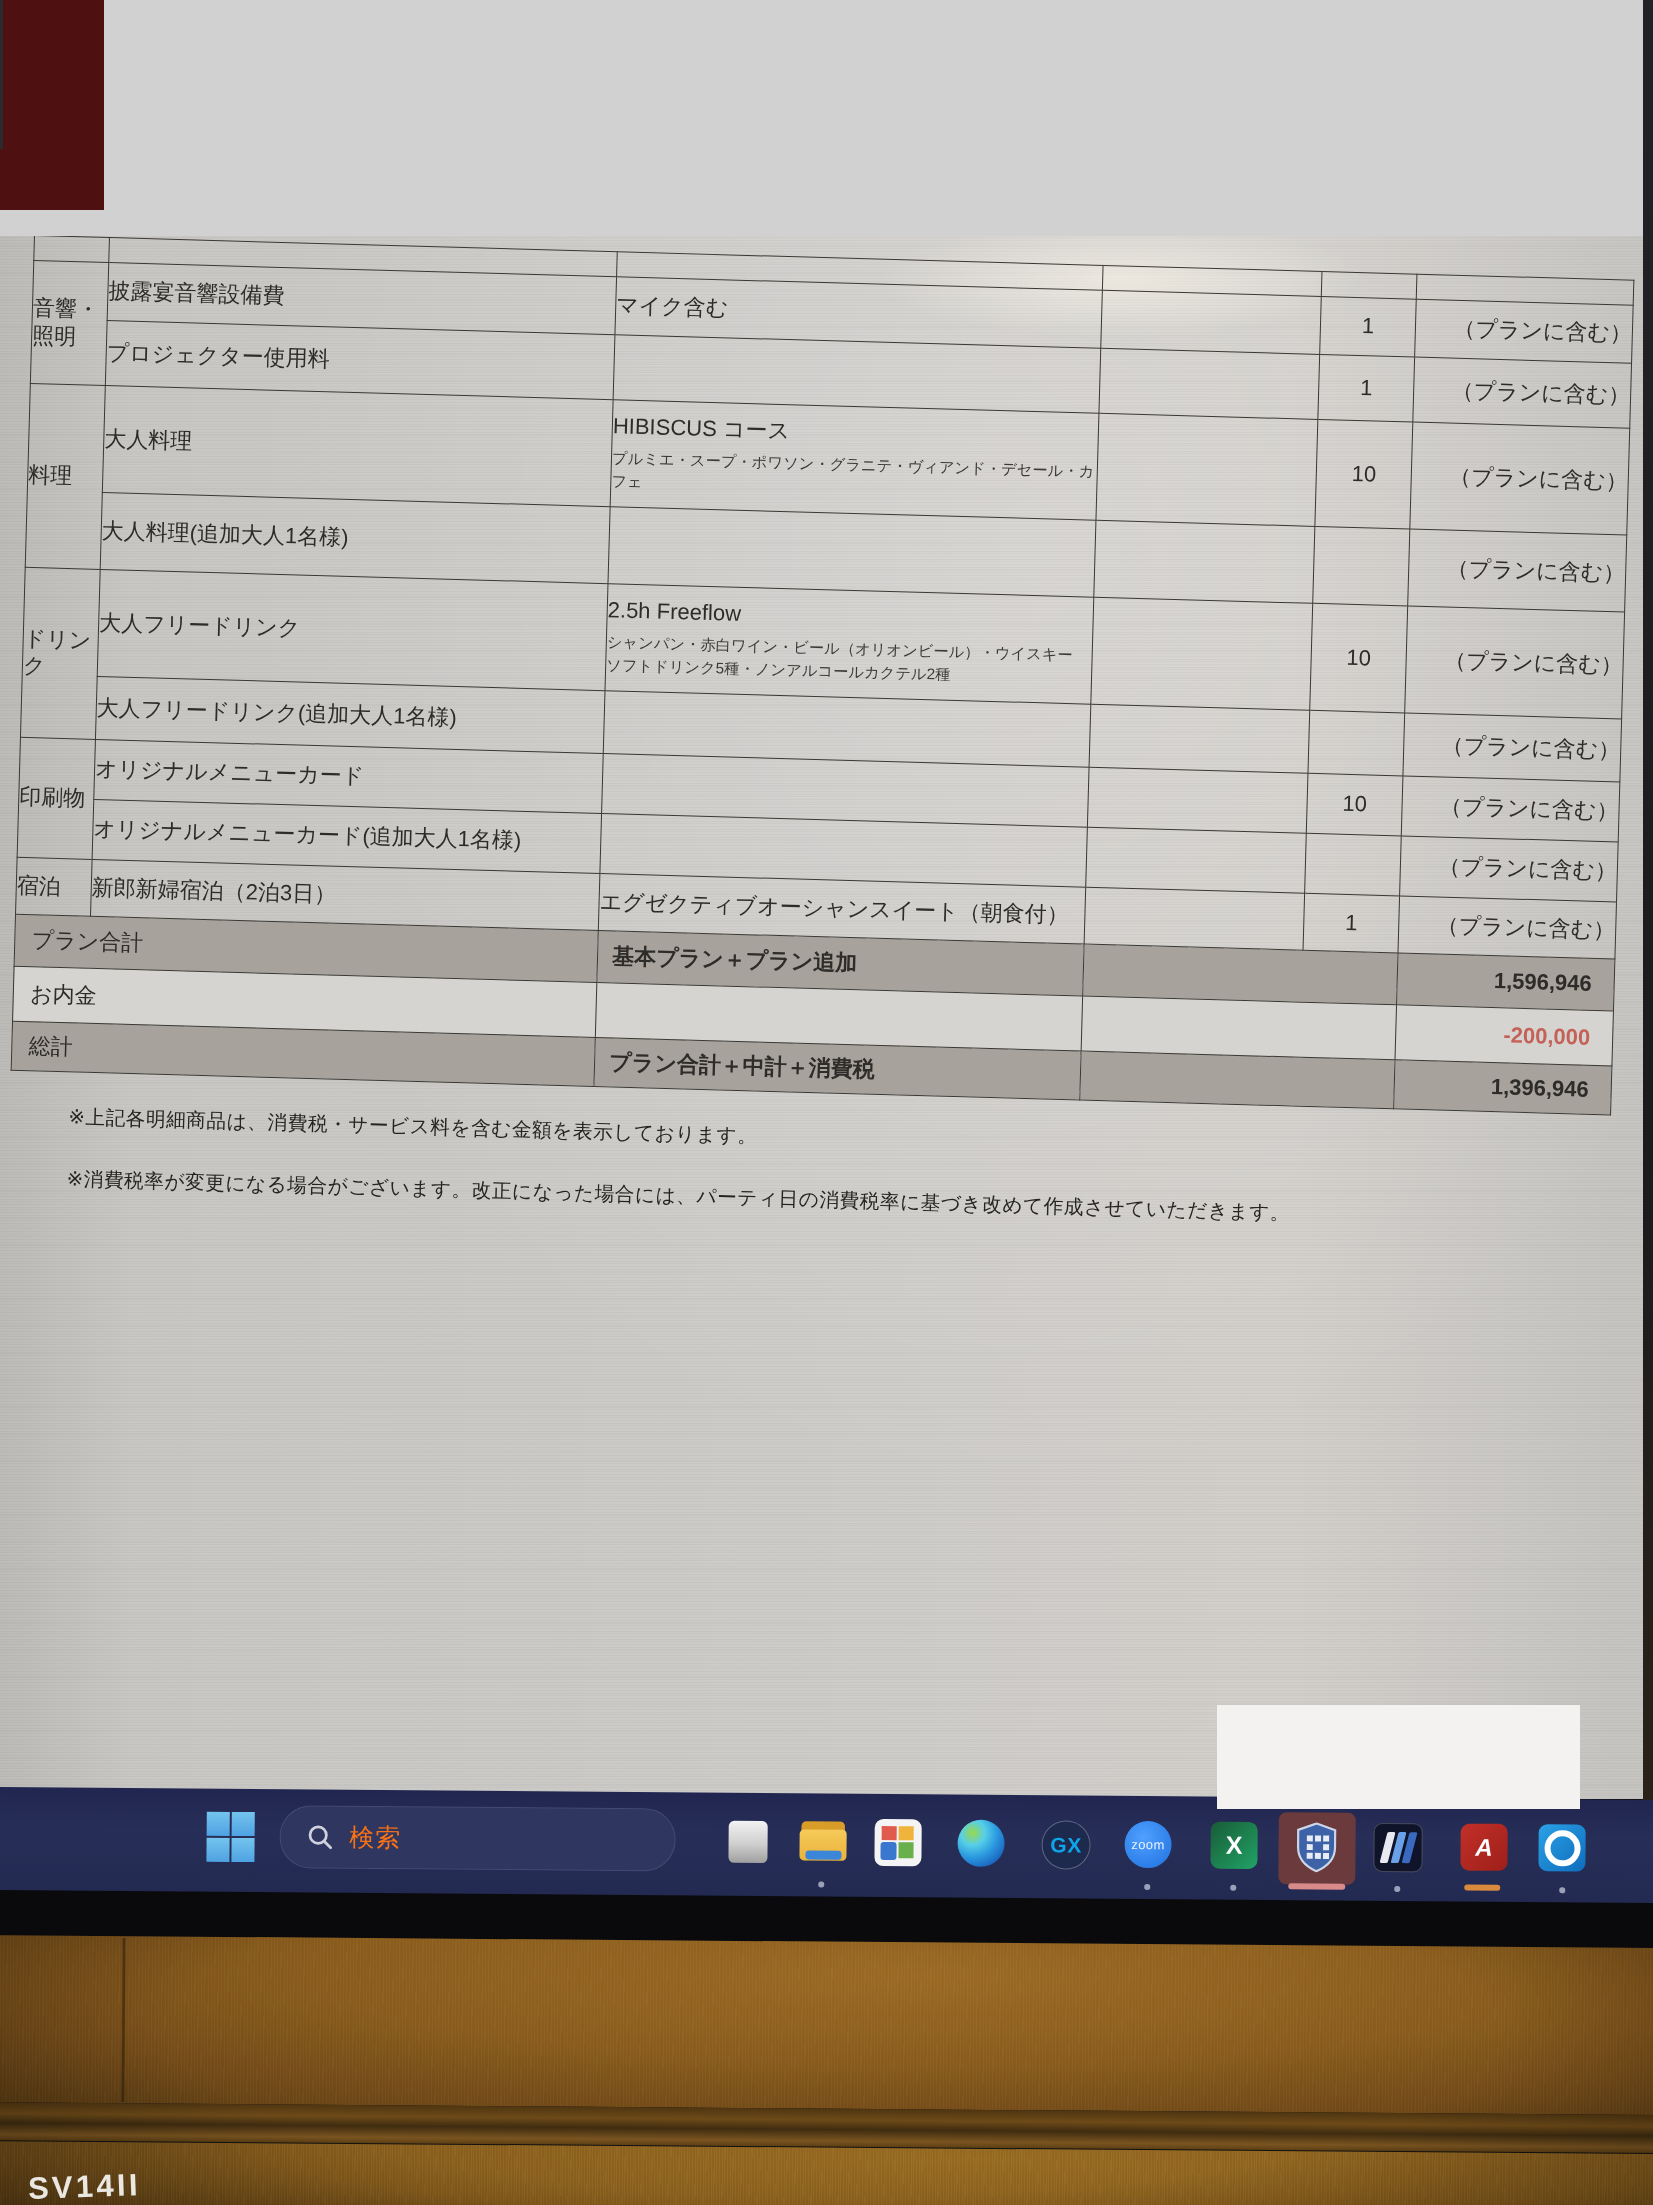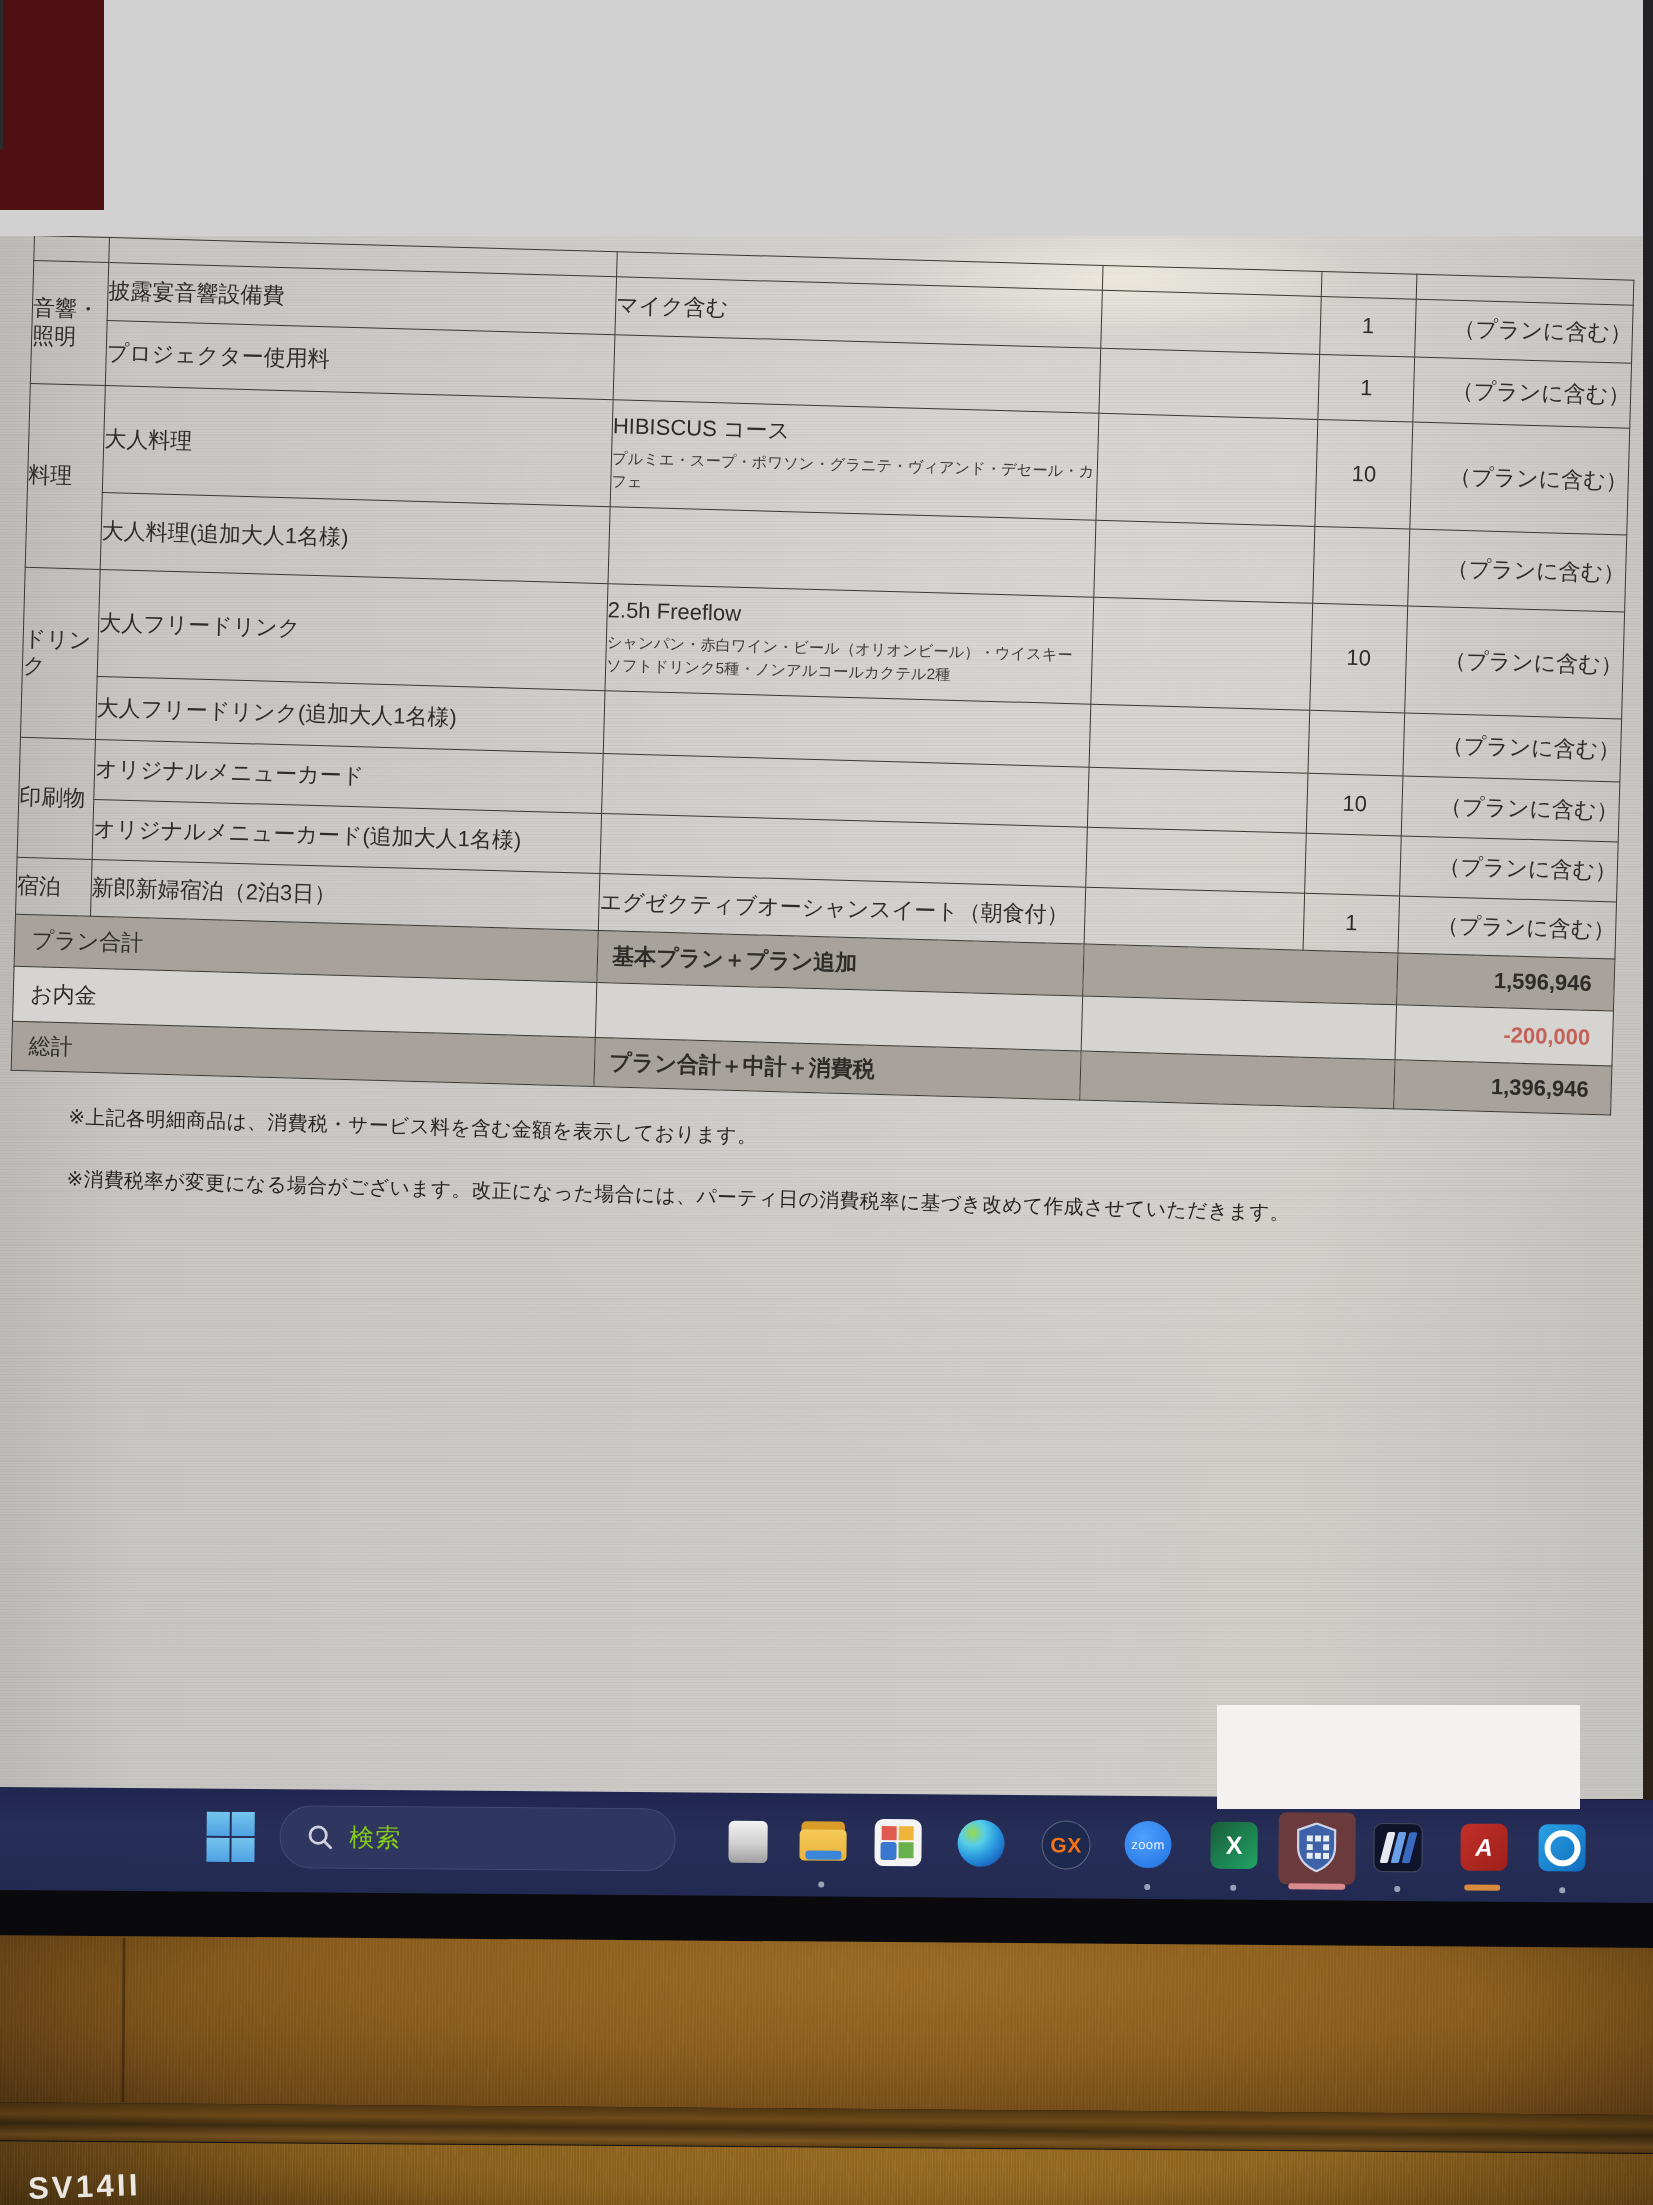--- a/index.html
+++ b/index.html
@@ -53,38 +53,38 @@
   .taskbar{left:-11px;top:1787px;width:1696px;height:103px;z-index:4;
     transform:rotate(0.45deg);transform-origin:0 0;
     background:linear-gradient(180deg,#202650 0%,#272e57 40%,#232a52 100%);}
   .tb-inner{position:absolute;left:11px;top:0;width:1654px;height:103px;z-index:6;}
   .start{left:207px;top:23px;width:49px;height:50px;display:grid;
     grid-template-columns:23px 23px;grid-template-rows:24px 24px;gap:2.2px;}
   .start span{background:linear-gradient(180deg,#74c4ee,#4ea2e2);}
   .search-pill{left:280px;top:16.4px;width:394px;height:61px;border-radius:31px;
     background:#2f3660;border:1.1px solid rgba(255,255,255,.10);display:flex;align-items:center;}
   .search-pill svg{margin-left:25px;}
-  .search-text{font-size:25px;color:#84cc16;margin-left:14.2px;letter-spacing:1.1px;}
+  .search-text{font-size:25px;color:#f97316;margin-left:14.2px;letter-spacing:1.1px;}
   .ticon{top:25px;width:47px;height:47px;border-radius:8.8px;}
   .taskview{left:729px;top:28.4px;width:39px;height:42px;border-radius:5.5px;
     background:linear-gradient(180deg,#f2f2f2 0%,#cfcfcf 55%,#9f9f9f 100%);}
   .folder{left:800px;}
   .folder .back{position:absolute;left:2.2px;top:3.3px;width:43px;height:16.4px;border-radius:4.4px;background:#d89c28;}
   .folder .front{position:absolute;left:0;top:11px;width:47px;height:31px;border-radius:4.4px;
     background:linear-gradient(180deg,#f6ca5a,#eab23a);}
   .folder .accent{position:absolute;left:5.5px;top:32px;width:36px;height:8.8px;border-radius:3.3px;background:#3b86d8;}
   .photos{left:875px;background:#f4f4f4;}
   .photos .t1{position:absolute;left:6.6px;top:6.6px;width:15.3px;height:14.2px;background:#e05a4e;}
   .photos .t2{position:absolute;left:24px;top:6.6px;width:15.3px;height:14.2px;background:#f0b43c;}
   .photos .t3{position:absolute;left:24px;top:23px;width:15.3px;height:16.4px;background:#68b04c;}
   .photos .t4{position:absolute;left:5.5px;top:23px;width:16.4px;height:17.5px;border-radius:3.3px;background:#3a78d0;}
   .edge{left:958px;border-radius:50%;
     background:radial-gradient(circle at 32% 28%, #9ad84a 0%, #57cfe8 26%, #2b9ae0 52%, #1b66c0 78%, #154e96 100%);}
   .gx{left:1042px;border-radius:50%;background:#1d2a4e;border:1.6px solid rgba(255,255,255,.28);
-    display:flex;align-items:center;justify-content:center;color:#f97316;font-weight:bold;font-size:21px;letter-spacing:0.5px;}
+    display:flex;align-items:center;justify-content:center;color:#0ea5e9;font-weight:bold;font-size:21px;letter-spacing:0.5px;}
   .zoomi{left:1125px;border-radius:50%;background:radial-gradient(circle at 40% 35%,#4fa0ff,#2d7fe8 70%,#1f66c8);
     display:flex;align-items:center;justify-content:center;color:#eaf2ff;font-size:13px;letter-spacing:0.5px;}
   .excel{left:1211px;background:linear-gradient(135deg,#185c37,#21a366);
     display:flex;align-items:center;justify-content:center;color:#fff;font-weight:bold;font-size:25px;}
   .shield-bg{left:1279px;top:15.3px;width:77px;height:72px;border-radius:7.7px;background:#6b3a3d;}
   .strokes{left:1374px;background:#10142a;border:1.1px solid rgba(255,255,255,.22);}
   .strokes i{position:absolute;top:7.7px;width:7.7px;height:31px;transform:skewX(-14deg);border-radius:1.6px;}
   .strokes .s1{left:8.8px;background:#e8e8f0;}
   .strokes .s2{left:19.7px;background:#6aa0e8;}
   .strokes .s3{left:31px;background:#3a6ac0;}

